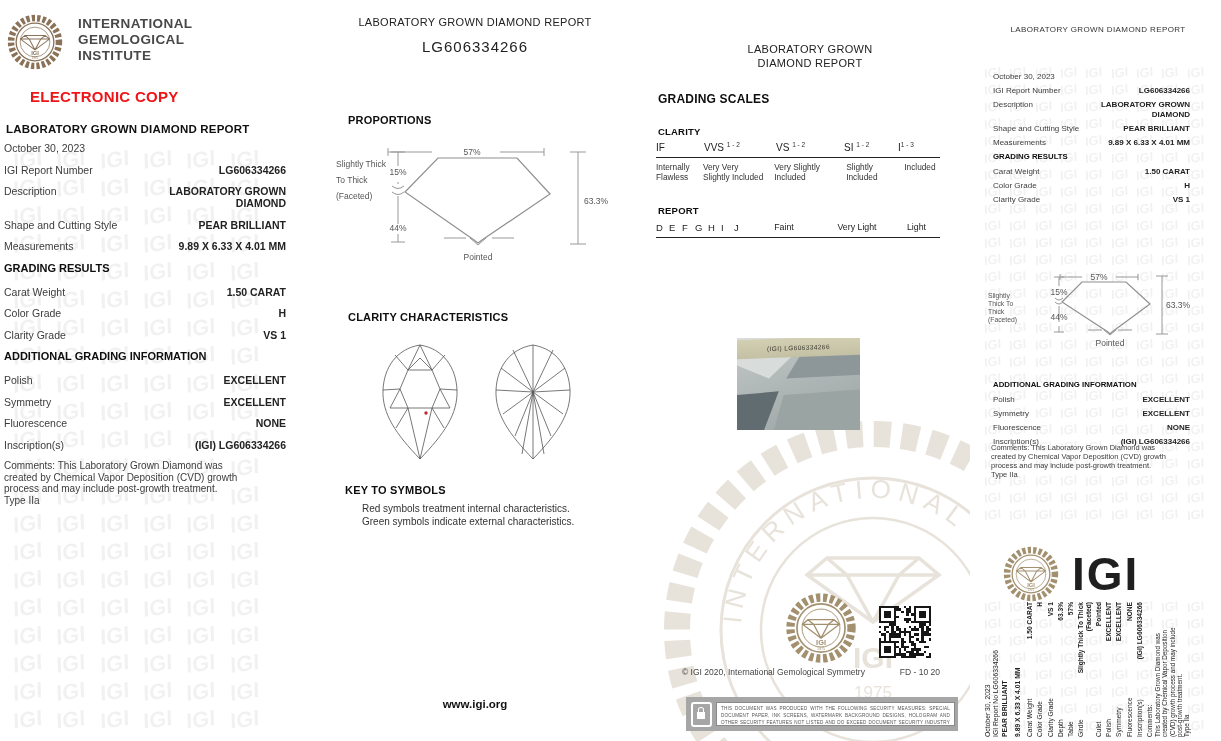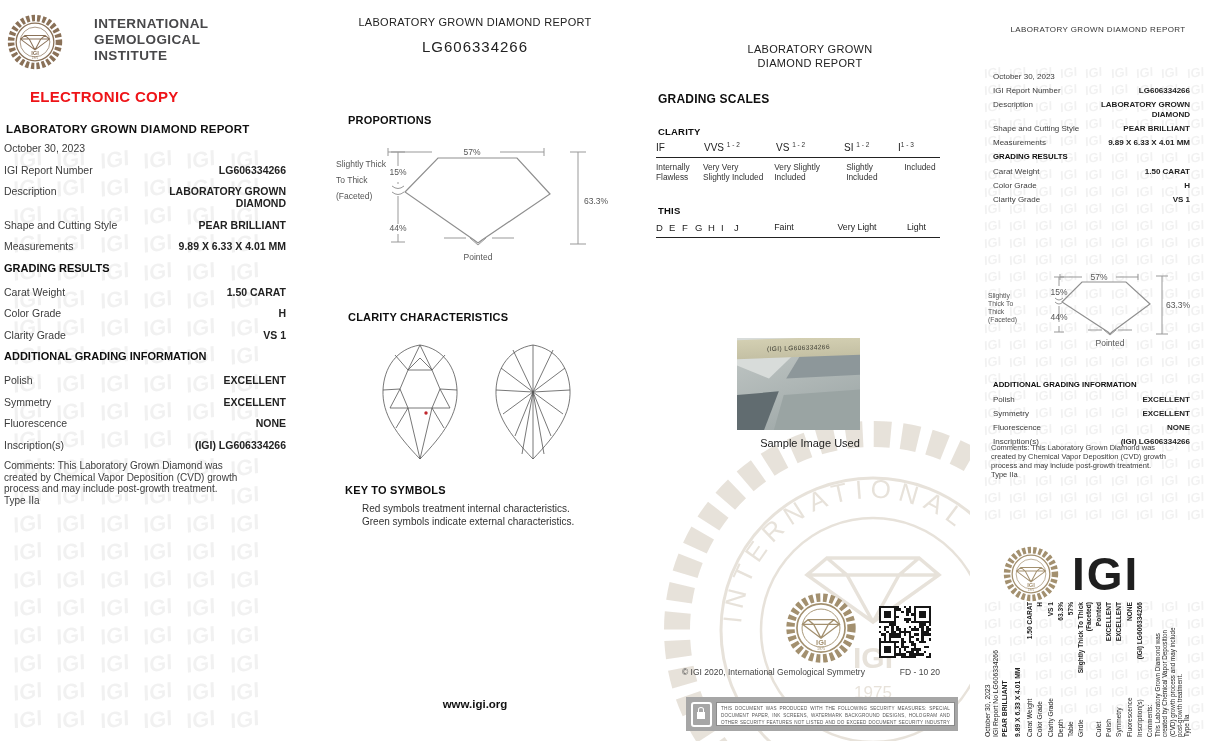--- a/index.html
+++ b/index.html
@@ -11,21 +11,21 @@
   
   .wm{position:absolute;overflow:hidden;z-index:0;font-size:22px;line-height:1;}
   .wm span{display:inline-block;font-weight:700;color:#000;opacity:.05;
            transform:rotate(-8deg) skewX(-6deg);margin:3px 7px;}
   .wm.small{font-size:13px;}
   .wm.small span{margin:2px 4px;}
 
   
   #p1{left:6px;top:10px;width:296px;z-index:1;}
   #p1-brand{display:flex;align-items:flex-start;}
-  #brand-text{margin-left:30px;margin-top:6px;font-size:13.5px;font-weight:700;
+  #brand-text{margin-left:14px;margin-top:6px;font-size:13.5px;font-weight:700;
               color:#48484a;line-height:16px;letter-spacing:.4px;}
   #ecopy{margin:14px 0 0 24px;font-size:15px;font-weight:700;color:#ee1418;letter-spacing:.3px;}
   #p1-title{margin:18px 0 0 0;font-size:11.5px;font-weight:700;color:#101010;letter-spacing:.2px;}
   #p1-fields{position:absolute;left:4px;top:142px;width:282px;z-index:2;}
   .row{display:flex;justify-content:space-between;align-items:flex-start;
        font-size:10.5px;margin-bottom:9.5px;color:#3c3c3c;line-height:12px;}
   .row .v{font-weight:700;color:#222;text-align:right;max-width:58%;}
   .sec{font-weight:700;font-size:11px;color:#0e0e0e;margin:3px 0 12px;}
   .comments{font-size:10px;line-height:11.5px;color:#3c3c3c;white-space:pre-line;margin-top:2px;}
 
@@ -279,21 +279,21 @@
     <div class="rule"></div>
     <div class="crow cdesc">
       <span class="c0" style="padding-right:6px">Internally Flawless</span>
       <span class="c1" style="padding-right:10px">Very Very Slightly Included</span>
       <span class="c2" style="padding-right:14px">Very Slightly Included</span>
       <span class="c3" style="padding-right:12px">Slightly Included</span>
       <span class="c4">Included</span>
     </div>
   </div>
 
-  <div class="abs h2" id="co-head">THIS</div>
+  <div class="abs h2" id="co-head">REPORT</div>
   <div class="abs" id="color-table">
     <div class="crow">
       <span class="lcol">D</span>
       <span class="lcol">E</span>
       <span class="lcol">F</span>
       <span class="lcol">G</span>
       <span class="lcol">H</span>
       <span class="lcol">I</span>
       <span class="lcol">J</span>
       <span class="wcol" style="width:74px">Faint</span>
@@ -305,21 +305,20 @@
 
   <div class="abs" id="photo">
     <div id="ph1"></div>
     <div id="ph2"></div>
     <div id="ph3"></div>
     <div id="ph4"></div>
     <div id="ph-band">
       <span>(IGI) LG606334266</span>
     </div>
   </div>
-  <div class="abs" id="photo-cap">Sample Image Used</div>
 
   <div class="abs" id="wmseal-clip">
     <svg width="500" height="500" viewBox="-250 -250 500 500" style="position:absolute;left:-27px;top:-15px">
       <g stroke="#d8cfc2" fill="none" opacity="0.6">
         <circle r="196" stroke-width="26" stroke-dasharray="17 11"></circle>
         <circle r="152" stroke-width="3"></circle>
         <circle r="112" stroke-width="2.5"></circle>
         <path stroke-width="3.5" d="M-46,-72 L46,-72 L66,-55 L0,-8 L-66,-55 Z M-46,-72 L-26,-55 L26,-55 L46,-72 M-66,-55 L-26,-55 M66,-55 L26,-55 M-26,-55 L0,-8 M26,-55 L0,-8"></path>
         <path id="warc" d="M-132,0 A132,132 0 0 1 132,0" stroke="none"></path>
         <text font-size="26" letter-spacing="7" fill="#d8cfc2" stroke="none">

